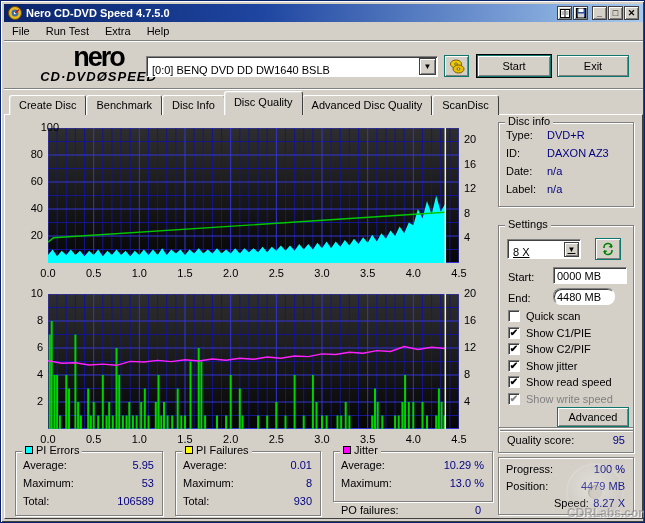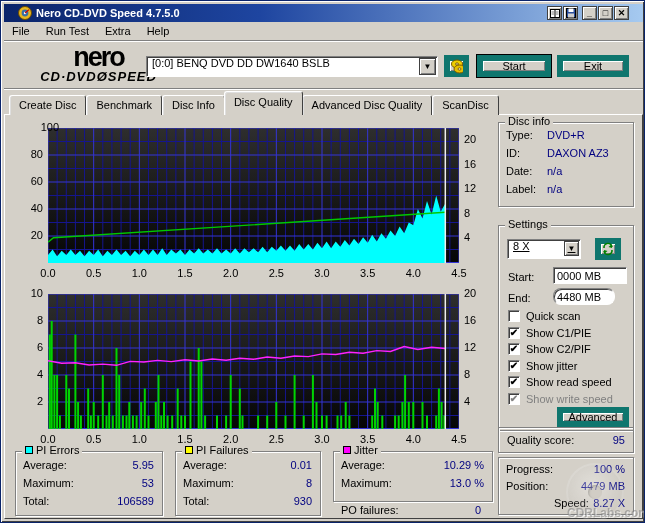--- a/index.html
+++ b/index.html
@@ -4,38 +4,38 @@
 <style>
   html,body{margin:0;padding:0;background:#808080;}
   *{box-sizing:border-box;font-family:"Liberation Sans",sans-serif;}
   #screen{position:relative;width:645px;height:523px;background:#D4D0C8;overflow:hidden;
     border:1px solid #0a246a;box-shadow:inset 1px 1px 0 #fff, inset -1px -1px 0 #404040;}
   .abs{position:absolute;}
   .txt{font-size:11px;color:#000;}
   .navy{color:#000080;}
   
   .titlebar{left:3px;top:3px;width:639px;height:18px;
-    background:linear-gradient(90deg,#0A246A,#1E45A0 40%,#A6CAF0);display:flex;align-items:center;padding:0 14px;}
+    background:linear-gradient(90deg,#0A246A,#1E45A0 40%,#A6CAF0);display:flex;align-items:center;padding:0 4px;}
   .titlebar .title{color:#fff;font-weight:bold;font-size:11px;margin-left:4px;flex:1;white-space:nowrap;}
   .tbtn{width:15px;height:14px;background:#D4D0C8;border:1px solid #404040;
     box-shadow:inset 1px 1px 0 #fff, inset -1px -1px 0 #808080;
     display:flex;align-items:center;justify-content:center;font-size:9px;font-weight:bold;color:#000;margin-left:1px;}
   .tbtn svg{display:block;}
   
   .menubar{left:3px;top:21px;width:639px;height:19px;display:flex;align-items:center;border-bottom:1px solid #808080;box-shadow:0 1px 0 #fff;}
   .menuitem{padding:2px 8px;font-size:11px;}
   
   .logo1{left:30px;top:43px;width:135px;text-align:center;font-size:27px;font-weight:bold;letter-spacing:-2px;line-height:26px;}
   .logo2{left:25px;top:68px;width:145px;text-align:center;font-size:13px;font-weight:bold;font-style:italic;letter-spacing:1px;}
   .combo{left:145px;top:55px;width:292px;height:21px;background:#fff;border:1px solid #808080;
-    border-right-color:#fff;border-bottom-color:#fff;box-shadow:inset 1px 1px 0 #404040;display:flex;align-items:flex-start;}
+    border-right-color:#fff;border-bottom-color:#fff;box-shadow:inset 1px 1px 0 #404040;display:flex;align-items:flex-end;}
   .combo .val{flex:1;font-size:11px;padding-left:5px;white-space:nowrap;overflow:hidden;}
   .combo-arrow{width:17px;height:17px;margin:1px;background:#D4D0C8;border:1px solid #404040;
     box-shadow:inset 1px 1px 0 #fff, inset -1px -1px 0 #808080;display:flex;align-items:center;justify-content:center;font-size:8px;}
-  .push{background:#D4D0C8;border:6px solid #0f766e;box-shadow:inset 1px 1px 0 #fff, inset -1px -1px 0 #808080;
+  .push{background:#D4D0C8;border:1px solid #0f766e;box-shadow:inset 1px 1px 0 #fff, inset -1px -1px 0 #808080;
     display:flex;align-items:center;justify-content:center;font-size:11px;color:#000;}
   .default-btn{outline:1px solid #000;}
   .groove{left:3px;top:87px;width:639px;height:2px;border-top:1px solid #808080;border-bottom:1px solid #fff;}
   
   .tabstrip{left:8px;top:92px;height:22px;display:flex;align-items:flex-end;z-index:3;}
   .tab{height:20px;padding:3px 9px 2px;font-size:11px;background:#D4D0C8;
     border:1px solid #404040;border-bottom:none;border-left-color:#fff;border-top-color:#fff;
     box-shadow:inset 1px 0 0 #dfdfdf;border-top-left-radius:3px;border-top-right-radius:3px;position:relative;}
   .tab.active{height:24px;margin:0 -1px;padding-top:4px;z-index:5;box-shadow:inset 1px 1px 0 #dfdfdf;}
   .tabpage{left:3px;top:113px;width:639px;height:405px;background:#D4D0C8;

